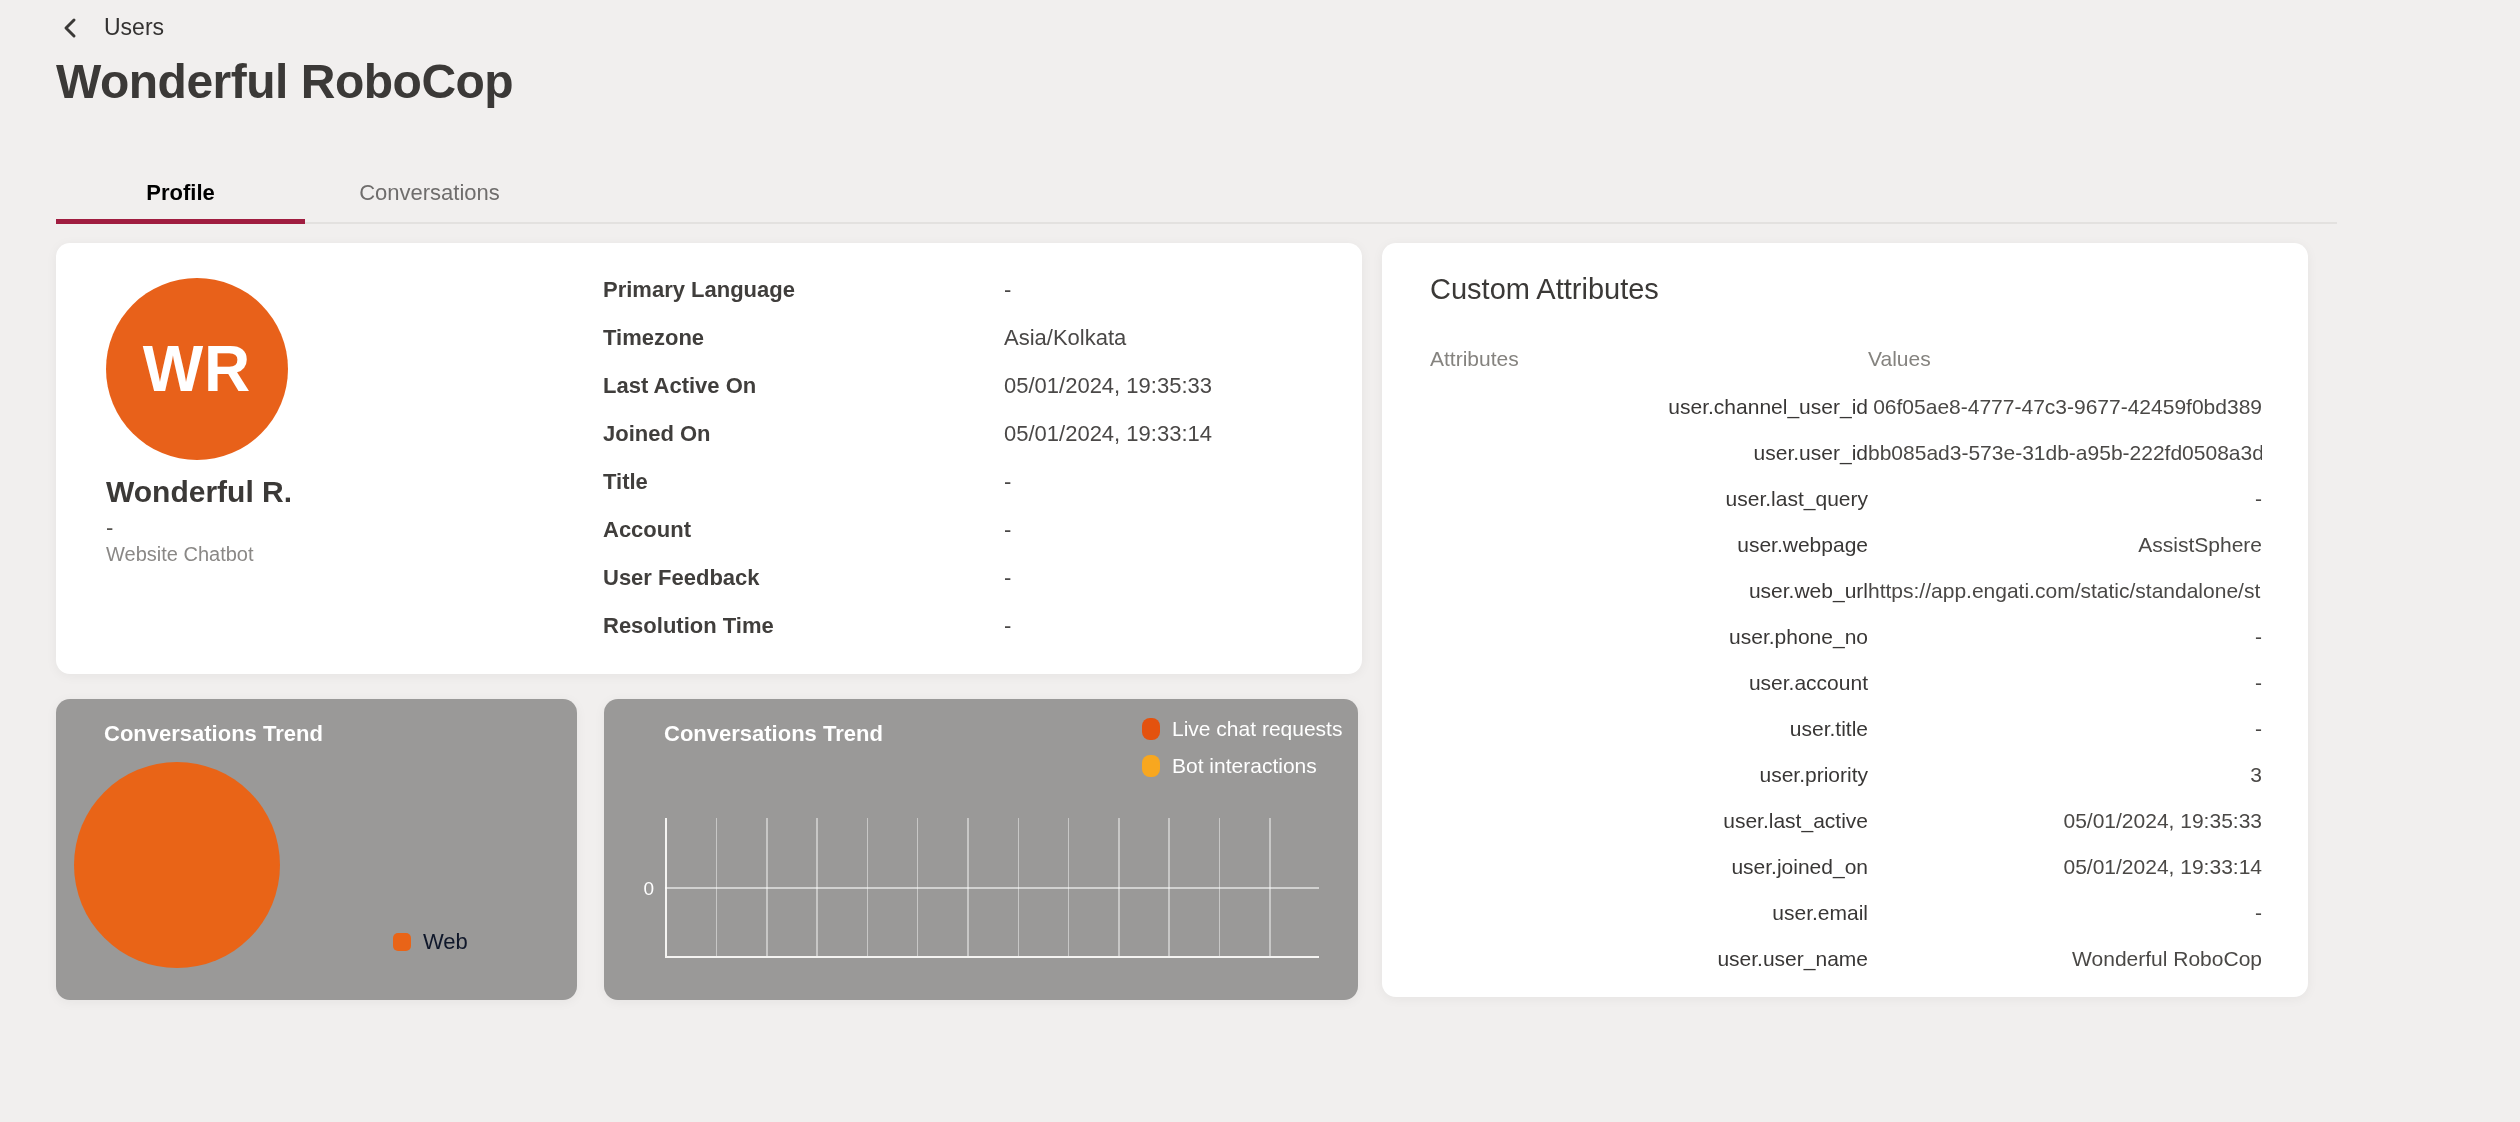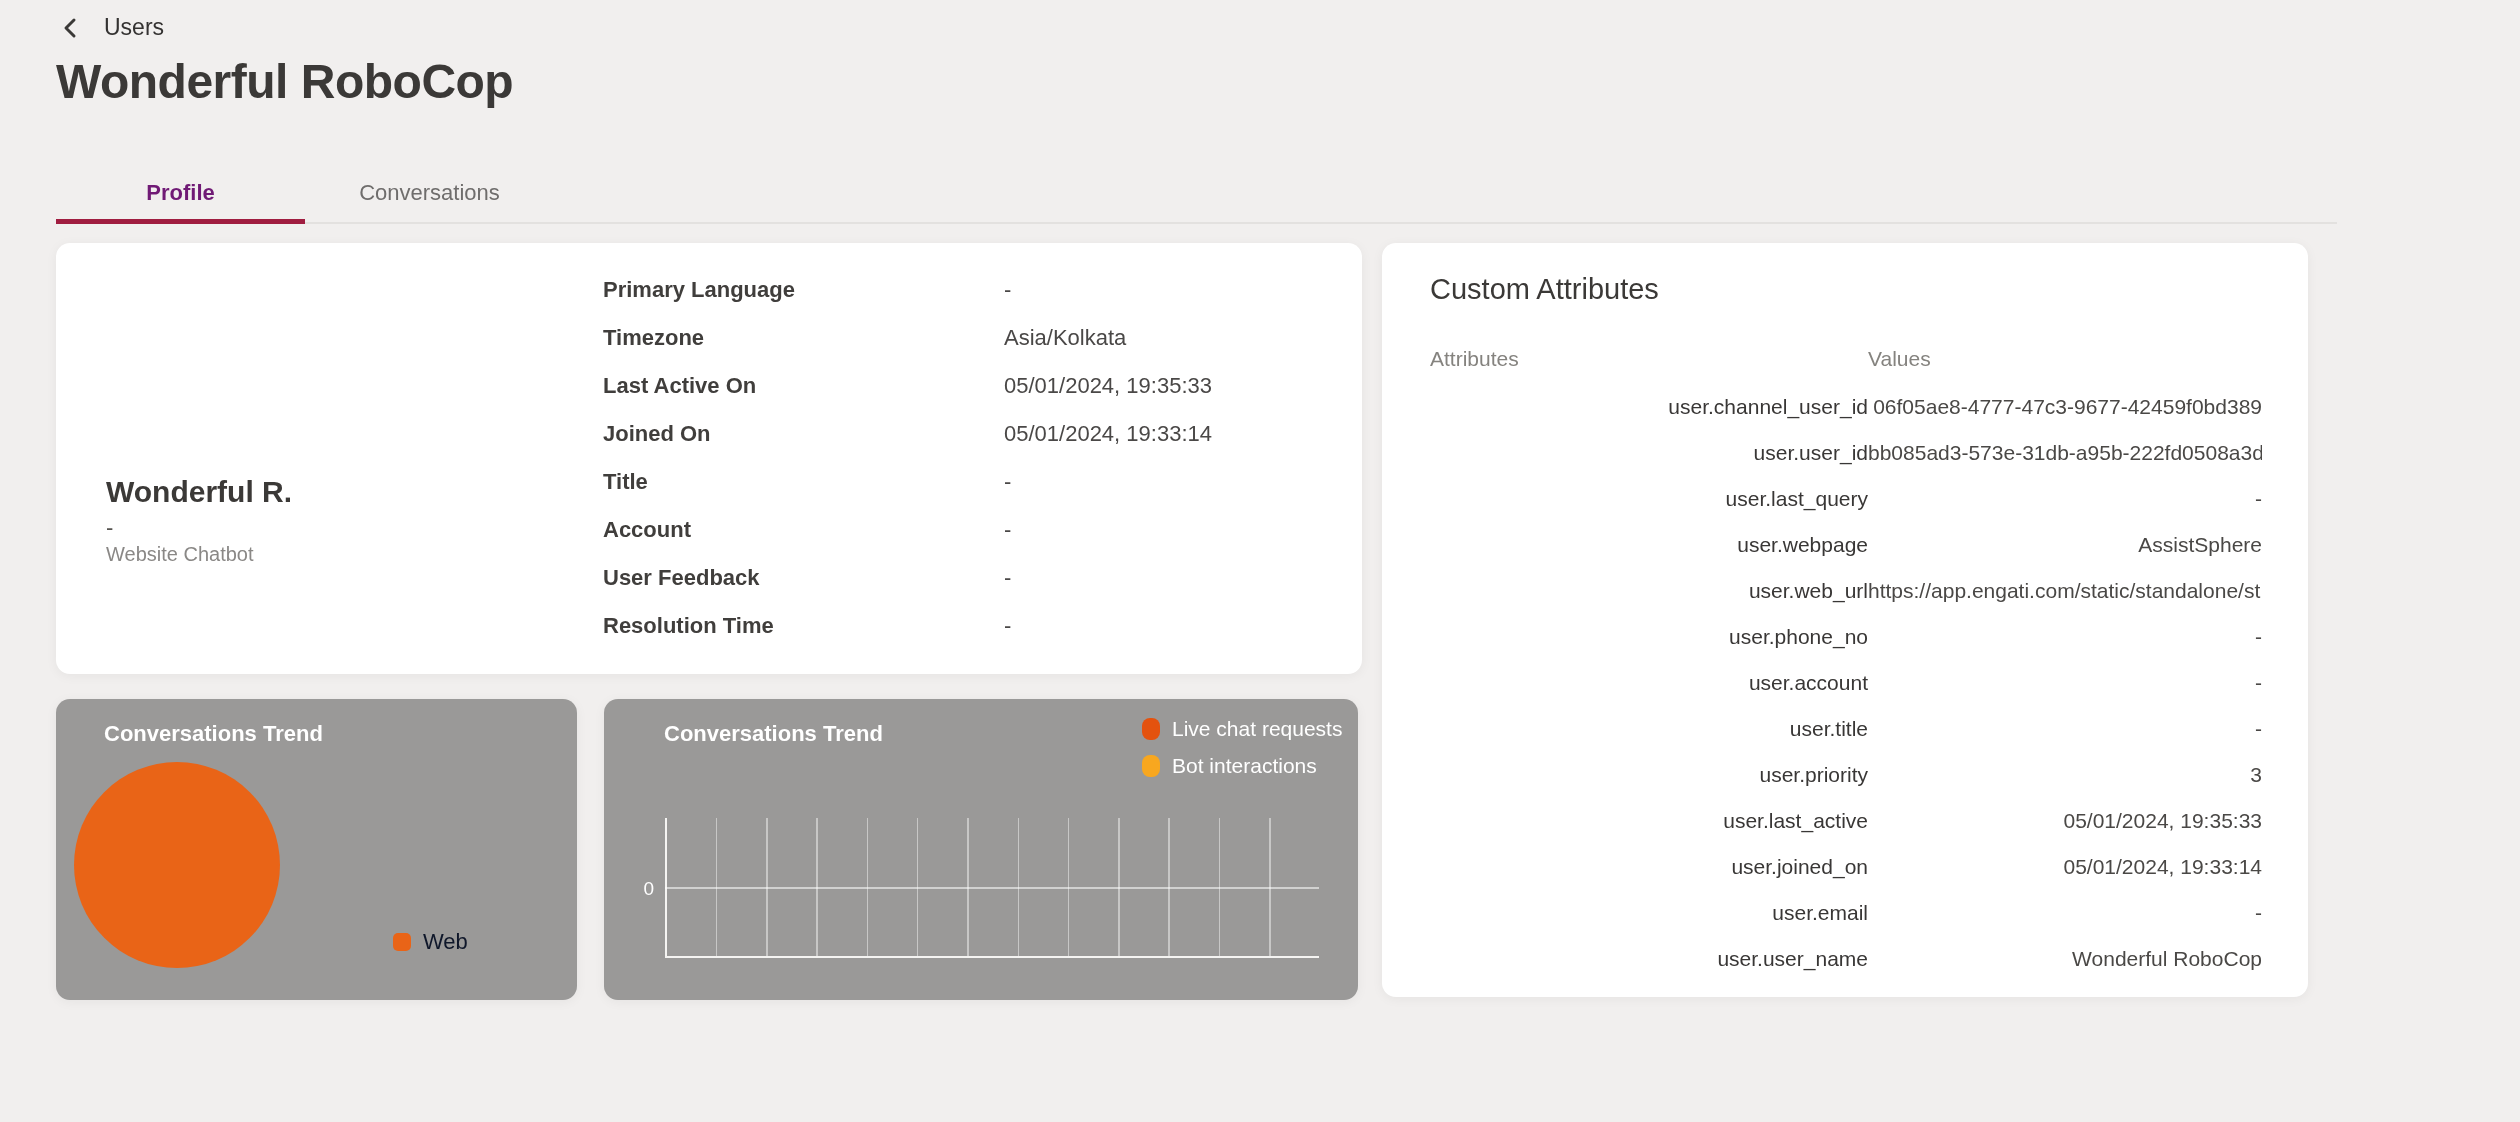--- a/index.html
+++ b/index.html
@@ -27,21 +27,21 @@
 
   
   .tabs {
     position:absolute; left:56px; top:164px; width:2281px; height:60px;
     display:flex; border-bottom:2px solid #e3e1df;
   }
   .tab {
     width:249px; text-align:center; padding-top:16px;
     font-size:22px; color:#6f6d6c; position:relative; cursor:pointer;
   }
-  .tab.active { color:#701a75; font-weight:bold; }
+  .tab.active { color:#000000; font-weight:bold; }
   .tab.active::after {
     content:""; position:absolute; left:0; right:0; bottom:-2px; height:5px;
     background:#a01d40;
   }
 
   
   .card {
     position:absolute; background:#ffffff; border-radius:14px;
     box-shadow:0 2px 12px rgba(0,0,0,0.05);
   }
@@ -132,20 +132,23 @@
     <span>Users</span>
   </div>
   <div class="page-title">Wonderful RoboCop</div>
 
   <div class="tabs">
     <div class="tab active">Profile</div>
     <div class="tab">Conversations</div>
   </div>
 
   <div class="card" id="profile-card">
+    <div class="avatar">
+      <span>WR</span>
+    </div>
     <div class="profile-name">Wonderful R.</div>
     <div class="profile-sub">-</div>
     <div class="profile-channel">Website Chatbot</div>
     <div class="fields" id="fields-list">
         <div class="field-row">
           <span class="field-label">Primary Language</span>
           <span class="field-value">-</span>
         </div>
         <div class="field-row">
           <span class="field-label">Timezone</span>

